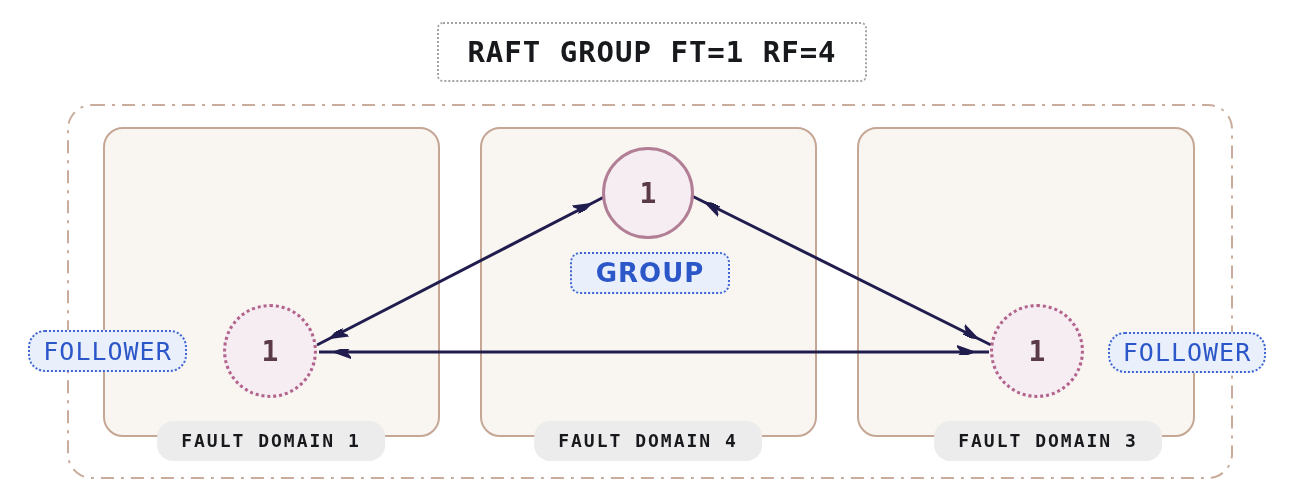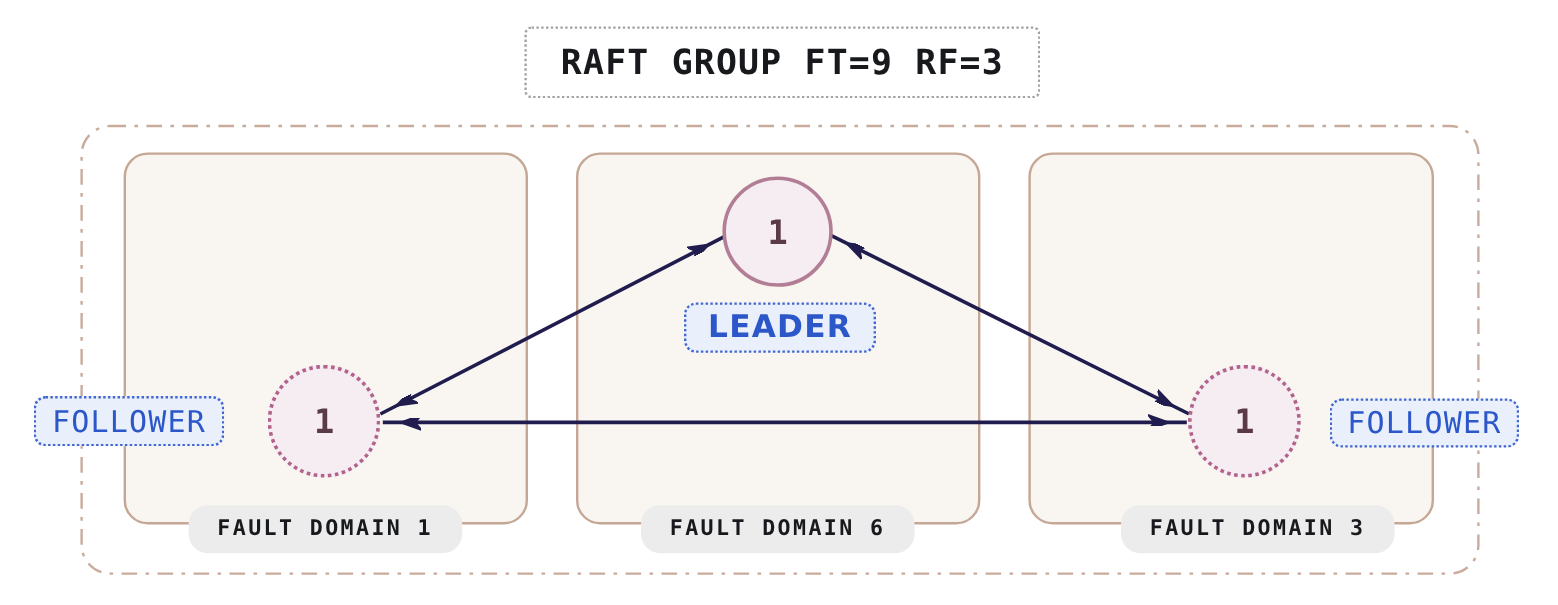--- a/index.html
+++ b/index.html
@@ -127,31 +127,32 @@
     width: 160px; height: 42px;
     font-family: "DejaVu Sans", "Liberation Sans", sans-serif;
     font-size: 26px;
     font-weight: bold;
     letter-spacing: 1px;
   }
   .role.follower-role {
     font-size: 25px;
     font-weight: normal;
     letter-spacing: 1px;
+    border-radius: 17px;
   }
   #label-f1 { left: 28px;   top: 330px; width: 159px; height: 42px; }
   #label-f3 { left: 1108px; top: 332px; width: 158px; height: 41px; }
 </style>
 </head>
 <body>
 
 <div class="stage">
 
   <div class="title-box">
-    <span>RAFT GROUP FT=9 RF=3</span>
+    <span>RAFT GROUP FT=1 RF=4</span>
   </div>
 
   <div class="domain-box" id="dbox1"></div>
   <div class="domain-box" id="dbox2"></div>
   <div class="domain-box" id="dbox3"></div>
 
   <svg class="overlay" viewBox="0 0 1298 504">
     <defs>
       <marker id="ah" viewBox="0 0 14 10" refX="20.5" refY="8" markerWidth="22" markerHeight="16" markerUnits="userSpaceOnUse" orient="auto-start-reverse">
         <path class="arrowhead" d="M0,0 L14,5 L0,10 L4.2,5 Z" transform="translate(-1.5,3)"></path>
@@ -159,30 +160,30 @@
     </defs>
 
     <rect class="outer-rect" x="68" y="105" width="1164" height="373" rx="24"></rect>
 
     <line class="edge" x1="604" y1="197" x2="317" y2="345" marker-start="url(#ah)" marker-end="url(#ah)"></line>
     <line class="edge" x1="692" y1="196" x2="991" y2="345" marker-start="url(#ah)" marker-end="url(#ah)"></line>
     <line class="edge" x1="319" y1="352" x2="989" y2="352" marker-start="url(#ah)" marker-end="url(#ah)"></line>
   </svg>
 
   <div class="pill" id="pill1">FAULT DOMAIN 1</div>
-  <div class="pill" id="pill2">FAULT DOMAIN 6</div>
+  <div class="pill" id="pill2">FAULT DOMAIN 4</div>
   <div class="pill" id="pill3">FAULT DOMAIN 3</div>
 
   <div class="node leader" id="node-leader">
     <span>1</span>
   </div>
   <div class="node follower" id="node-f1">
     <span>1</span>
   </div>
   <div class="node follower" id="node-f3">
     <span>1</span>
   </div>
 
-  <div class="role leader-role" id="label-leader">LEADER</div>
+  <div class="role leader-role" id="label-leader">GROUP</div>
   <div class="role follower-role" id="label-f1">FOLLOWER</div>
   <div class="role follower-role" id="label-f3">FOLLOWER</div>
 
 </div>
 
 </body></html>

